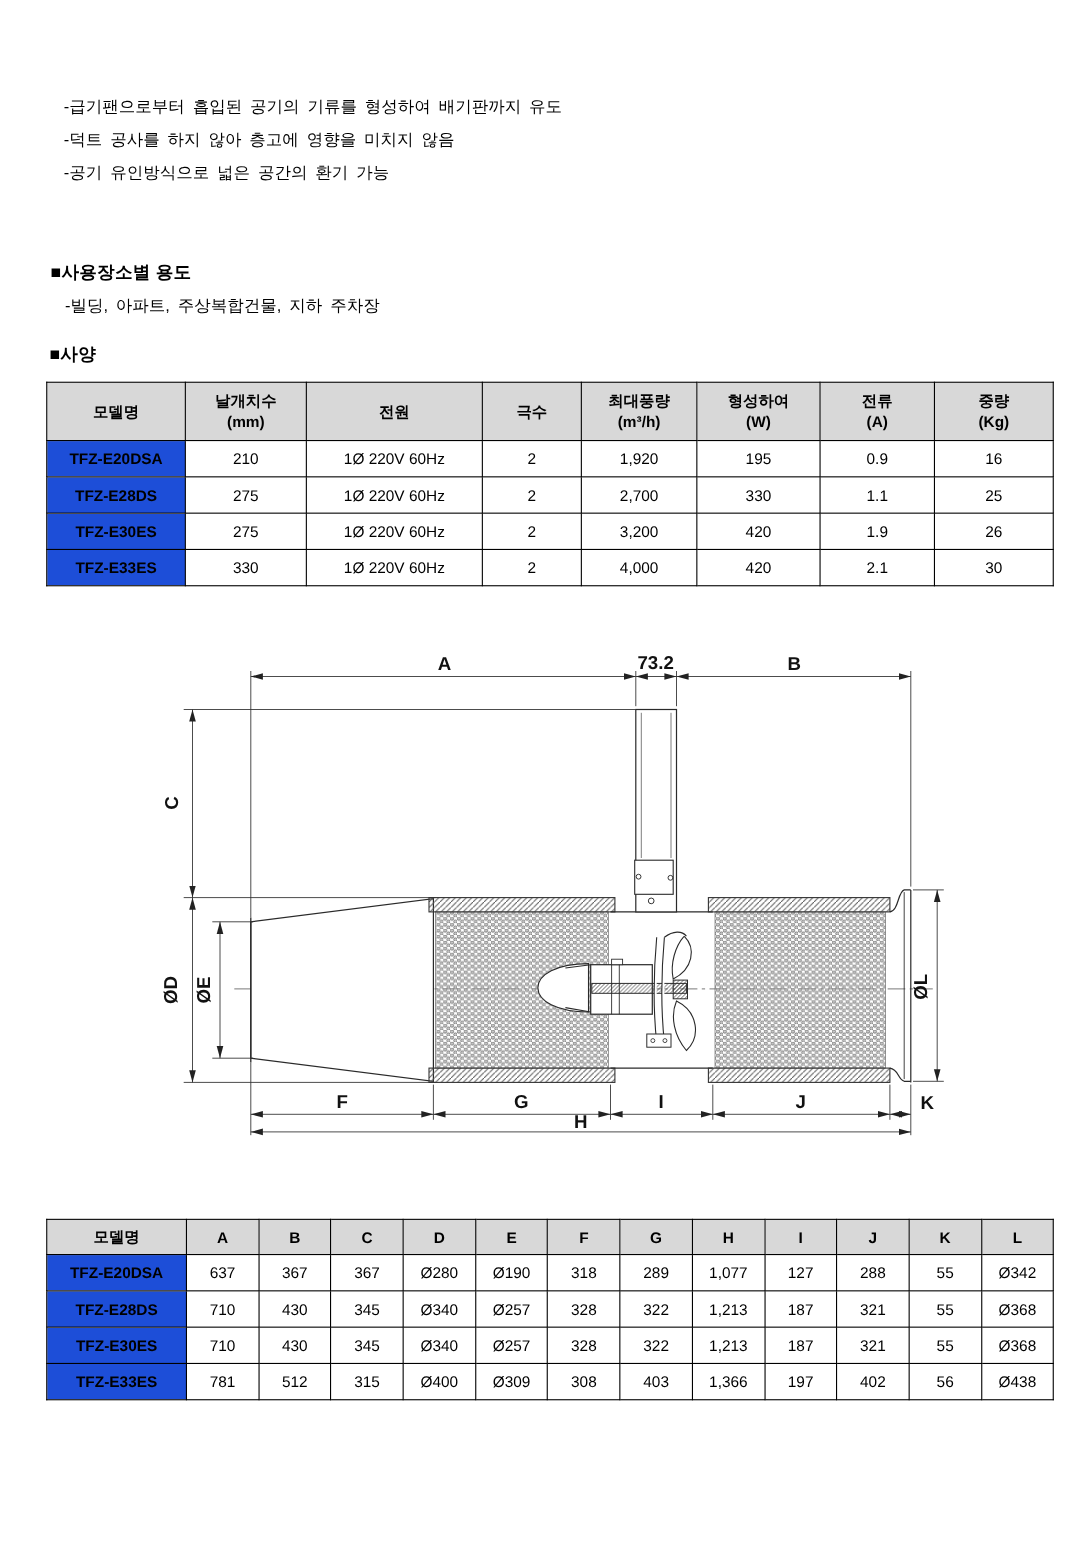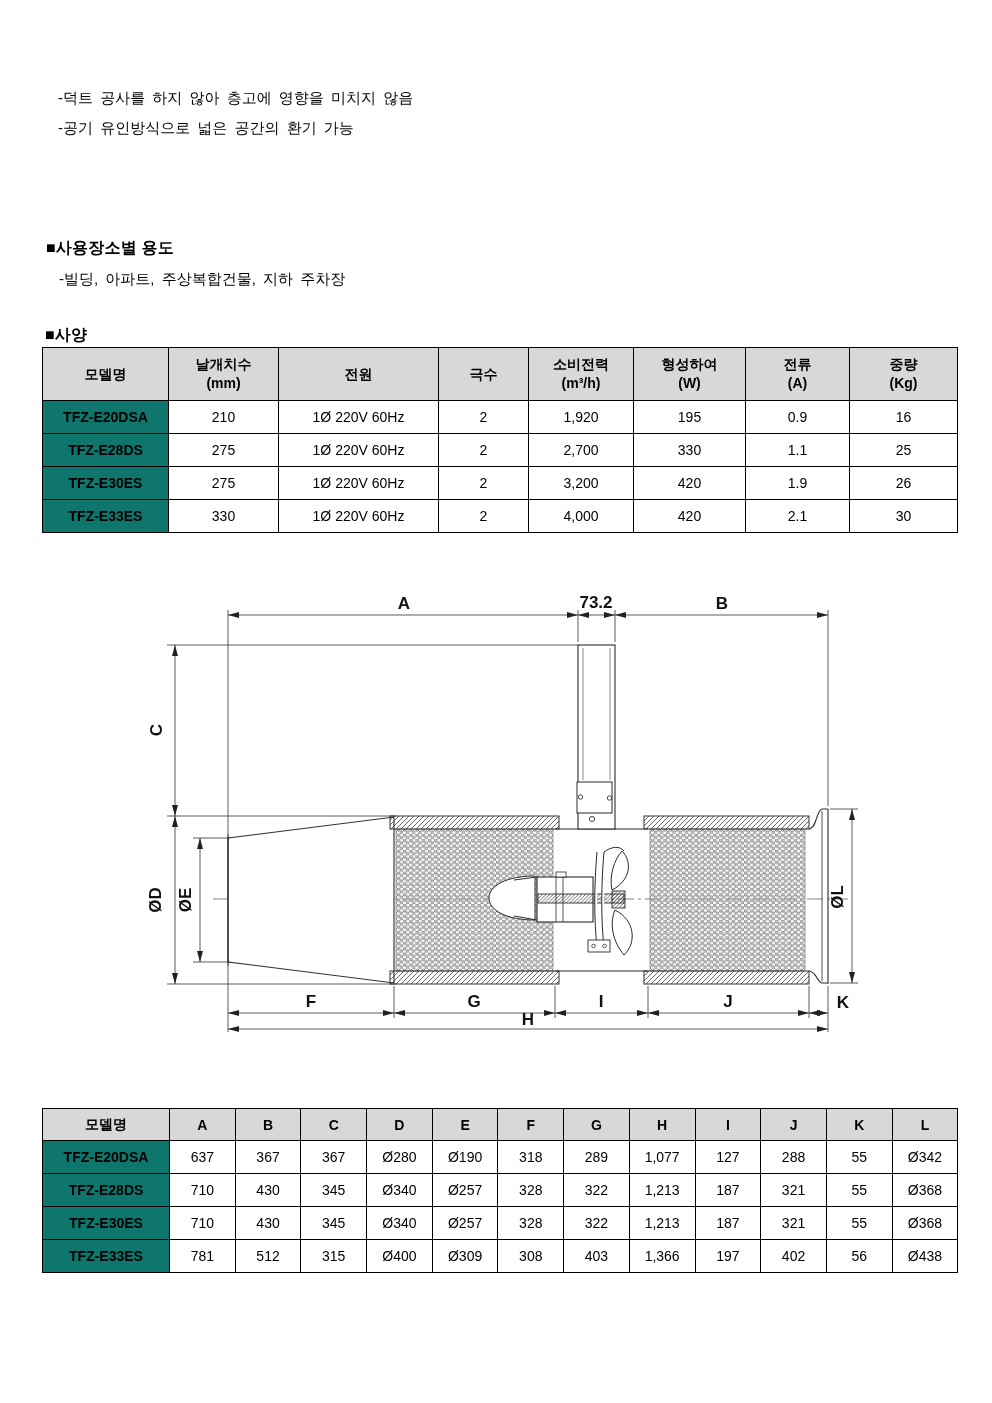--- a/index.html
+++ b/index.html
@@ -9,48 +9,49 @@
   }
   .abs{position:absolute;}
   .sec-title{font-size:16px;font-weight:bold;letter-spacing:.2px;}
   .plain-list{list-style:none;margin:0;padding:0;font-size:15px;line-height:30px;word-spacing:3px;}
   .plain-list li{white-space:nowrap;}
 
   table{border-collapse:collapse;table-layout:fixed;width:915px;background:#fff;padding-left:30px;}
   table,th,td{border:1px solid #000;}
   th,td{text-align:center;vertical-align:middle;padding:0;font-size:14px;overflow:hidden;}
   thead th{background:#d8d8d8;font-weight:bold;}
-  tbody th{background:#0f766e;font-weight:bold;}
+  tbody th{background:#1d4ed8;font-weight:bold;}
   .spec-table thead th{height:52px;}
   .spec-table tbody th,.spec-table tbody td{height:32px;}
   .dims-table thead th{height:31px;}
   .dims-table tbody th,.dims-table tbody td{height:32px;}
   .spec-table .t,.spec-table .u{display:block;line-height:1.35;}
 
   svg text{font-family:"Liberation Sans", sans-serif;}
   .dlabel{font-size:17px;font-weight:600;fill:#111;}
 </style>
 </head>
 <body>
 
 <div class="abs" style="top:76px;left:45px;">
   <ul class="plain-list" style="margin:7px 0 0 13px;">
+    <li>-급기팬으로부터 흡입된 공기의 기류를 형성하여 배기판까지 유도</li>
     <li>-덕트 공사를 하지 않아 층고에 영향을 미치지 않음</li>
     <li>-공기 유인방식으로 넓은 공간의 환기 가능</li>
   </ul>
 </div>
 
 <div class="abs" style="top:238px;left:46px;">
   <div class="sec-title">■사용장소별 용도</div>
   <ul class="plain-list" style="margin:5px 12px 0 13px;">
     <li>-빌딩, 아파트, 주상복합건물, 지하 주차장</li>
   </ul>
 </div>
 
-<div class="abs" style="top:325px;left:45px;">
+<div class="abs" style="top:312px;left:45px;">
   <div class="sec-title">■사양</div>
 </div>
 
 <table class="spec-table abs" style="top:347px;left:42px;">
   <colgroup>
     <col style="width:126px">
       <col style="width:110px">
       <col style="width:160px">
       <col style="width:90px">
     <col style="width:105px">
@@ -70,21 +71,21 @@
         </th>
       <th>
           <span class="t">전원</span>
           <span class="u"></span>
         </th>
       <th>
           <span class="t">극수</span>
           <span class="u"></span>
         </th>
       <th>
-          <span class="t">소비전력</span>
+          <span class="t">최대풍량</span>
           <span class="u">(m³/h)</span>
         </th>
       <th>
           <span class="t">형성하여</span>
           <span class="u">(W)</span>
         </th>
       <th>
           <span class="t">전류</span>
           <span class="u">(A)</span>
         </th>

